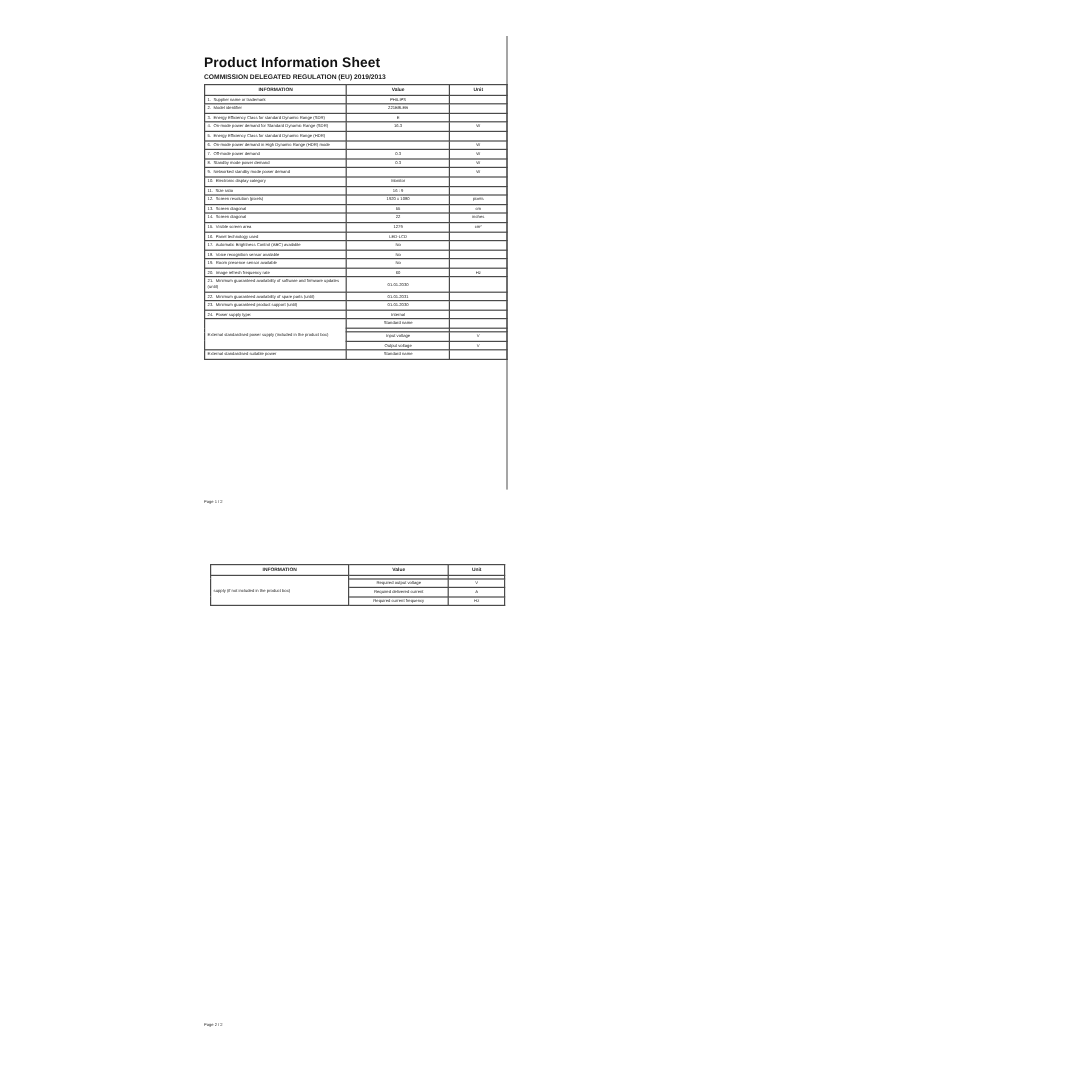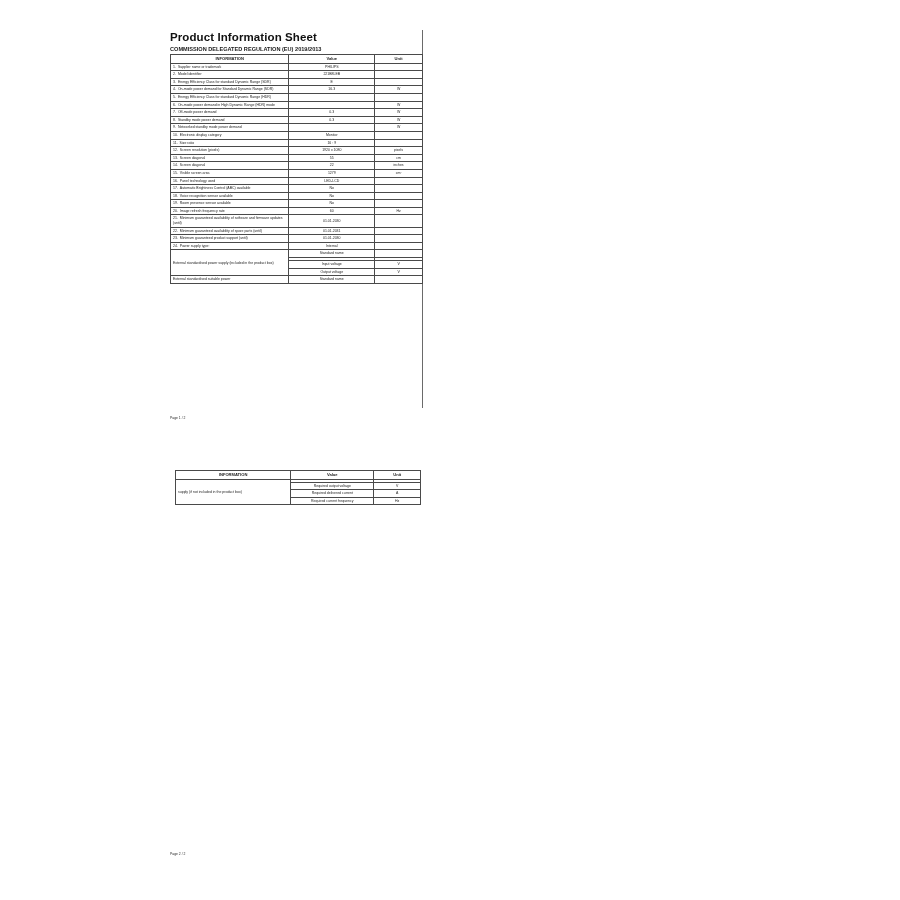--- a/index.html
+++ b/index.html
@@ -24,21 +24,21 @@
     position: absolute;
     left: 170px;
     top: 30px;
     width: 253px;
   }
   .doc-title {
     font-size: 11.5px;
     font-weight: bold;
     color: #111;
     letter-spacing: 0.1px;
-    margin: 0 0 2px 0;
+    margin: 16px 0 2px 0;
     line-height: 14px;
   }
   .doc-subtitle {
     font-size: 5.6px;
     font-weight: bold;
     color: #1a1a1a;
     margin: 0 0 1px 0;
     line-height: 7px;
   }
 

